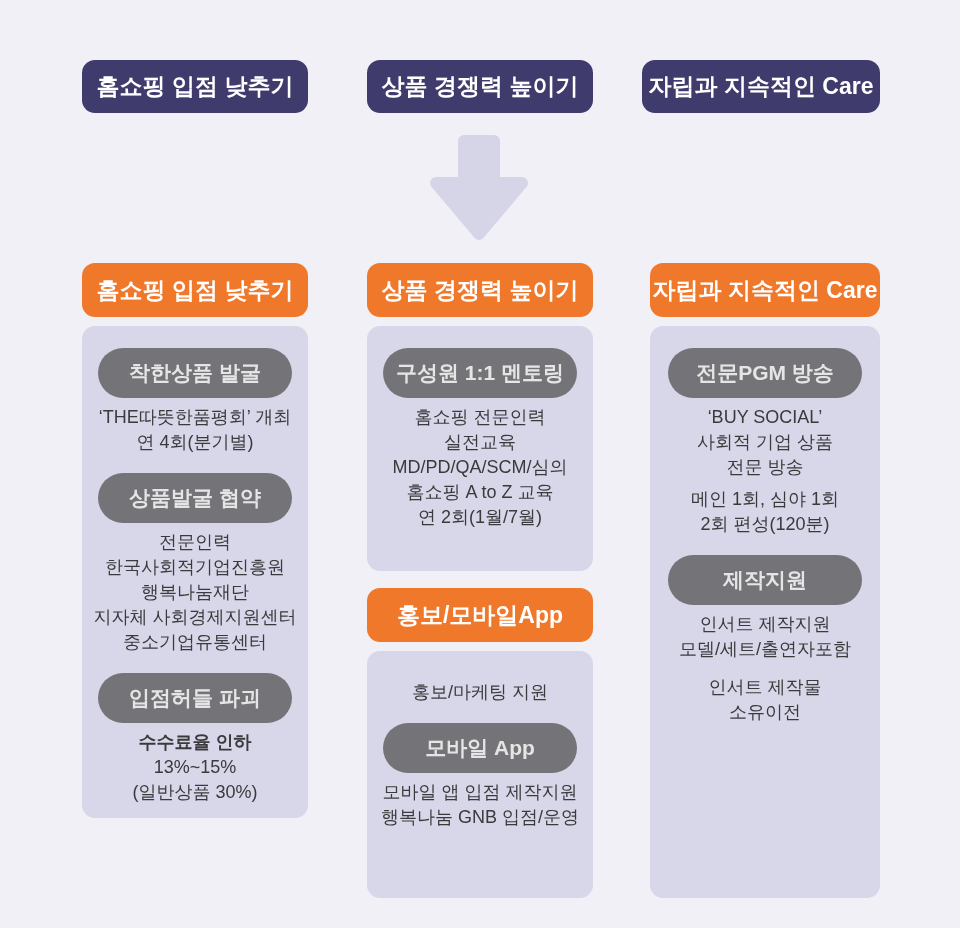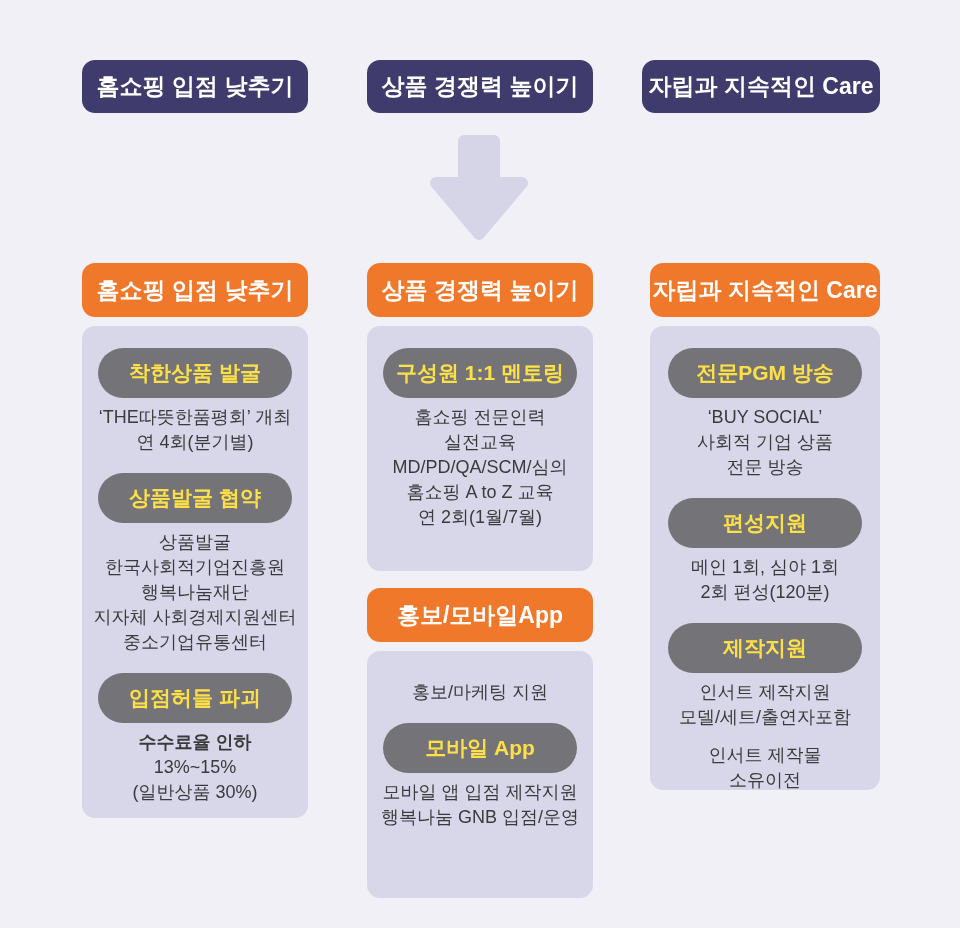--- a/index.html
+++ b/index.html
@@ -24,21 +24,21 @@
   }
   .panel{
     margin-top:9px;flex:none;box-sizing:border-box;
     background:var(--panel,#d8d7e9);border-radius:13px;
     padding:22px 12px 0;
     display:flex;flex-direction:column;align-items:center;
   }
   .pill{
     width:194px;height:50px;flex:none;
     background:var(--pill,#747478);border-radius:25px;
-    color:#fde047;font-weight:bold;font-size:21px;
+    color:#e5e5e5;font-weight:bold;font-size:21px;
     display:flex;align-items:center;justify-content:center;white-space:nowrap;
   }
   .pill.sub{margin-top:18px;}
   .txt{
     margin-top:7px;text-align:center;
     font-size:18px;line-height:25px;
     color:var(--text,#3a3a3c);white-space:nowrap;
   }
   .txt.para2{margin-top:13px;}
   .em{font-weight:bold;}
@@ -60,21 +60,21 @@
   <div class="col" style="left:82px;width:226px">
     <div class="hdr">홈쇼핑 입점 낮추기</div>
     <div class="panel" style="height:492px">
       <div class="pill">착한상품 발굴</div>
       <div class="txt">
         <div>‘THE따뜻한품평회’ 개최</div>
         <div>연 4회(분기별)</div>
       </div>
       <div class="pill sub">상품발굴 협약</div>
       <div class="txt">
-        <div>상품발굴</div>
+        <div>전문인력</div>
         <div>한국사회적기업진흥원</div>
         <div>행복나눔재단</div>
         <div>지자체 사회경제지원센터</div>
         <div>중소기업유통센터</div>
       </div>
       <div class="pill sub">입점허들 파괴</div>
       <div class="txt">
         <div class="em">수수료율 인하</div>
         <div>13%~15%</div>
         <div>(일반상품 30%)</div>
@@ -103,28 +103,27 @@
       <div class="pill sub">모바일 App</div>
       <div class="txt">
         <div>모바일 앱 입점 제작지원</div>
         <div>행복나눔 GNB 입점/운영</div>
       </div>
     </div>
   </div>
 
   <div class="col" style="left:650px;width:230px">
     <div class="hdr">자립과 지속적인 Care</div>
-    <div class="panel" style="height:464px">
+    <div class="panel" style="height:572px">
       <div class="pill">전문PGM 방송</div>
       <div class="txt">
         <div>‘BUY SOCIAL’</div>
         <div>사회적 기업 상품</div>
         <div>전문 방송</div>
       </div>
-      <div class="pill sub">편성지원</div>
       <div class="txt">
         <div>메인 1회, 심야 1회</div>
         <div>2회 편성(120분)</div>
       </div>
       <div class="pill sub">제작지원</div>
       <div class="txt">
         <div>인서트 제작지원</div>
         <div>모델/세트/출연자포함</div>
       </div>
       <div class="txt para2">

